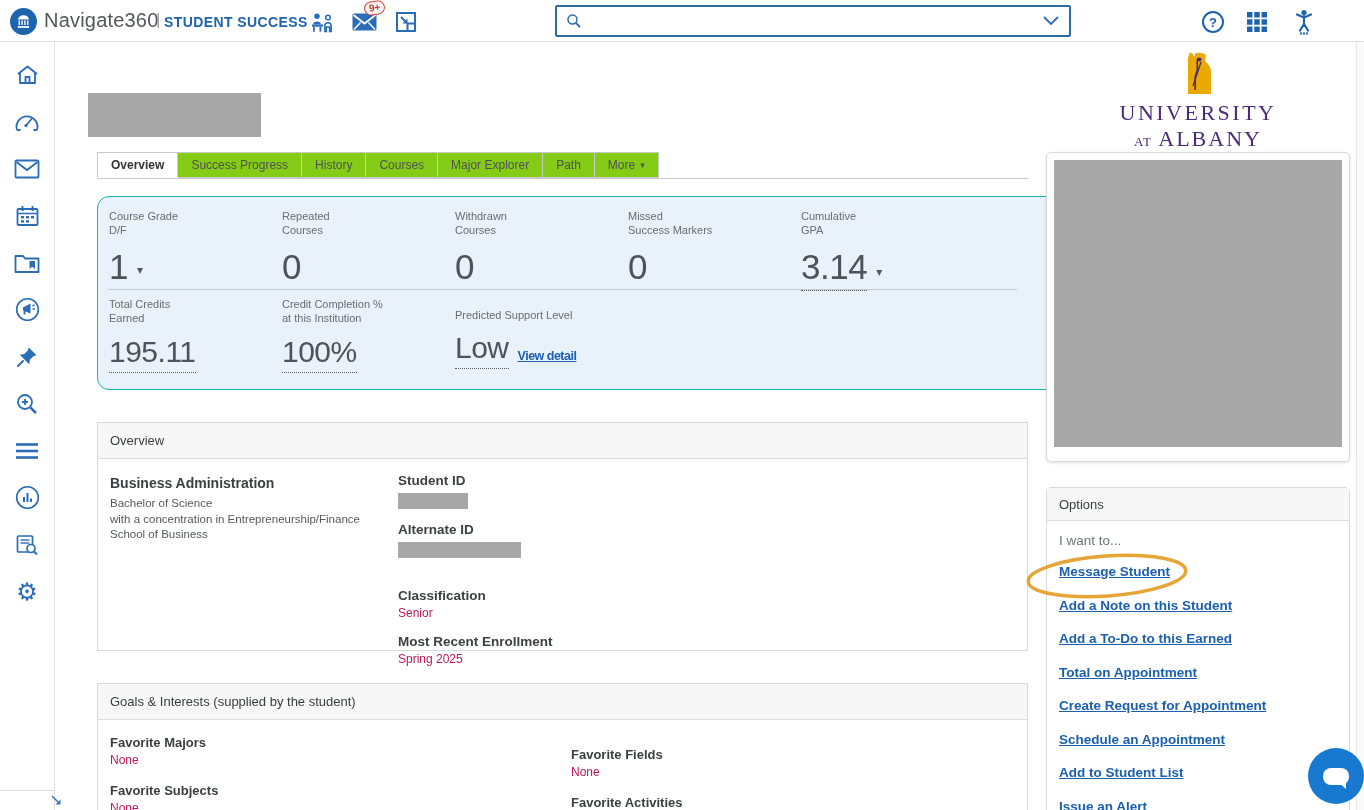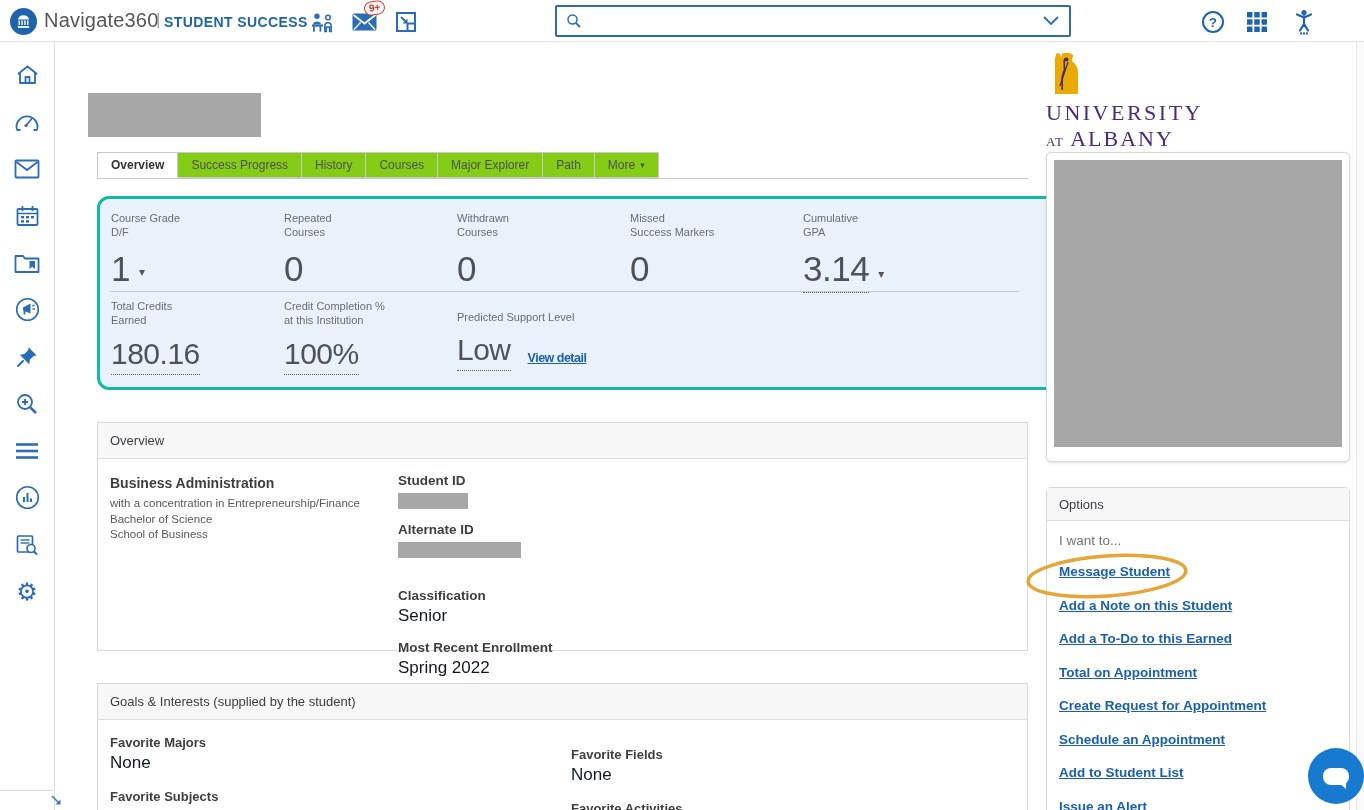--- a/index.html
+++ b/index.html
@@ -45,40 +45,40 @@
   
   .tabbar { position:absolute; left:97px; top:152px; width:931px; height:27px;
     display:flex; border-bottom:1px solid #c9c9c9; }
   .tab { background:#84cc16; border:1px solid #c9c9c9; border-left:none; font-size:12px;
     color:#4e5154; padding:0 13px; display:flex; align-items:center; gap:5px; cursor:pointer; white-space:nowrap; }
   .tab:first-child { border-left:1px solid #c9c9c9; }
   .tab.active { background:#fff; border-bottom:1px solid #fff; font-weight:bold; color:#333; }
   .tab .tab-caret { font-size:9px; color:#555; }
   
   .stats-panel { position:absolute; left:97px; top:196px; width:1066px; height:194px;
-    background:#e9f1fb; border:3px solid #14b8a6; border-radius:12px; }
+    background:#e9f1fb; border:1px solid #14b8a6; border-radius:12px; }
   .stat { position:absolute; }
   .stat-label { font-size:11px; color:#6a6d71; line-height:1.3; }
   .stat-value { margin-top:9px; font-size:35px; font-weight:300; color:#4f5357; letter-spacing:-.5px;
     display:flex; align-items:center; gap:9px; }
   .stat-value .dotted { border-bottom:1.5px dotted #5a5d60; padding-bottom:3px; }
   .stat-caret { font-size:12px; color:#54565a; margin-top:6px; cursor:pointer; }
   .stats-divider { position:absolute; left:10px; top:92px; width:909px; border-top:1px solid #c4cbd4; }
-  .view-detail { font-size:12.5px; font-weight:bold; margin-left:8px; margin-bottom:6px; }
+  .view-detail { font-size:12.5px; font-weight:bold; margin-bottom:6px; }
   .stat-row2 .stat-value { font-size:30px; }
   
   .field-label { font-size:13.5px; font-weight:bold; color:#3c3f42; }
-  .field-value { font-size:17px; color:#0f172a; margin-top:3px; }
+  .field-value { font-size:12px; color:#be185d; margin-top:3px; }
   .deg-line { font-size:11.5px; color:#55585c; line-height:1.35; }
   
   .options-body { padding:12px 12px 0 12px; }
   .options-intro { font-size:13.5px; color:#707478; margin-bottom:16px; }
   .option-link { display:block; font-size:13.5px; font-weight:bold; margin-bottom:18.5px; }
   
-  .ualbany { position:absolute; left:1046px; top:52px; width:304px; text-align:left;
+  .ualbany { position:absolute; left:1046px; top:52px; width:304px; text-align:center;
     font-family:"Liberation Serif", serif; color:#4a2a7a; }
   .ualbany-line1 { font-size:22px; letter-spacing:2.5px; margin-top:2px; }
   .ualbany-line2 { font-size:22px; letter-spacing:2px; }
   .ualbany-at { font-size:13px; letter-spacing:1px; }
   .ualbany-tag { font-size:11.5px; margin-top:3px; letter-spacing:.3px; }
   
   .photo-card { left:1046px; top:152px; width:304px; height:310px; border-radius:5px;
     box-shadow:0 1px 3px rgba(0,0,0,.12); }
   .photo-redact { position:absolute; left:7px; top:7px; width:288px; height:287px; }
   
@@ -365,21 +365,21 @@
   </div>
 
   <div class="stats-divider"></div>
 
   <div class="stat stat-row2" style="left:11px; top:100px;">
     <div class="stat-label">
       <div>Total Credits</div>
         <div>Earned</div>
     </div>
     <div class="stat-value">
-        <span class="dotted">180.16</span>
+        <span class="dotted">195.11</span>
       </div>
   </div>
   <div class="stat stat-row2" style="left:184px; top:100px;">
     <div class="stat-label">
       <div>Credit Completion %</div>
         <div>at this Institution</div>
     </div>
     <div class="stat-value">
         <span class="dotted">100%</span>
       </div>
@@ -396,34 +396,34 @@
 </div>
 
 <div class="card" style="left:97px; top:422px; width:931px; height:229px;">
   <div class="card-header">
     <span>Overview</span>
   </div>
   <div style="position:relative; height:192px;">
     <div style="position:absolute; left:12px; top:16px; width:300px;">
       <div class="field-label" style="font-size:14px;">Business Administration</div>
       <div style="margin-top:5px;">
+        <div class="deg-line">Bachelor of Science</div>
         <div class="deg-line">with a concentration in Entrepreneurship/Finance</div>
-        <div class="deg-line">Bachelor of Science</div>
         <div class="deg-line">School of Business</div>
       </div>
     </div>
     <div style="position:absolute; left:300px; top:14px;">
       <div class="field-label">Student ID</div>
       <div class="redact" style="width:70px; height:16px; margin-top:5px;"></div>
       <div class="field-label" style="margin-top:13px;">Alternate ID</div>
       <div class="redact" style="width:123px; height:16px; margin-top:5px;"></div>
       <div class="field-label" style="margin-top:30px;">Classification</div>
       <div class="field-value">Senior</div>
       <div class="field-label" style="margin-top:14px;">Most Recent Enrollment</div>
-      <div class="field-value">Spring 2022</div>
+      <div class="field-value">Spring 2025</div>
     </div>
   </div>
 </div>
 
 <div class="card" style="left:97px; top:683px; width:931px; height:160px;">
   <div class="card-header">
     <span>Goals &amp; Interests (supplied by the student)</span>
   </div>
   <div style="position:relative;">
     <div style="position:absolute; left:12px; top:15px;">

